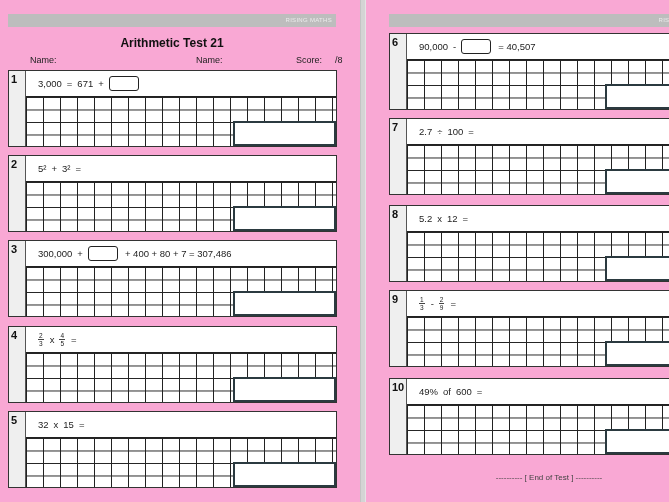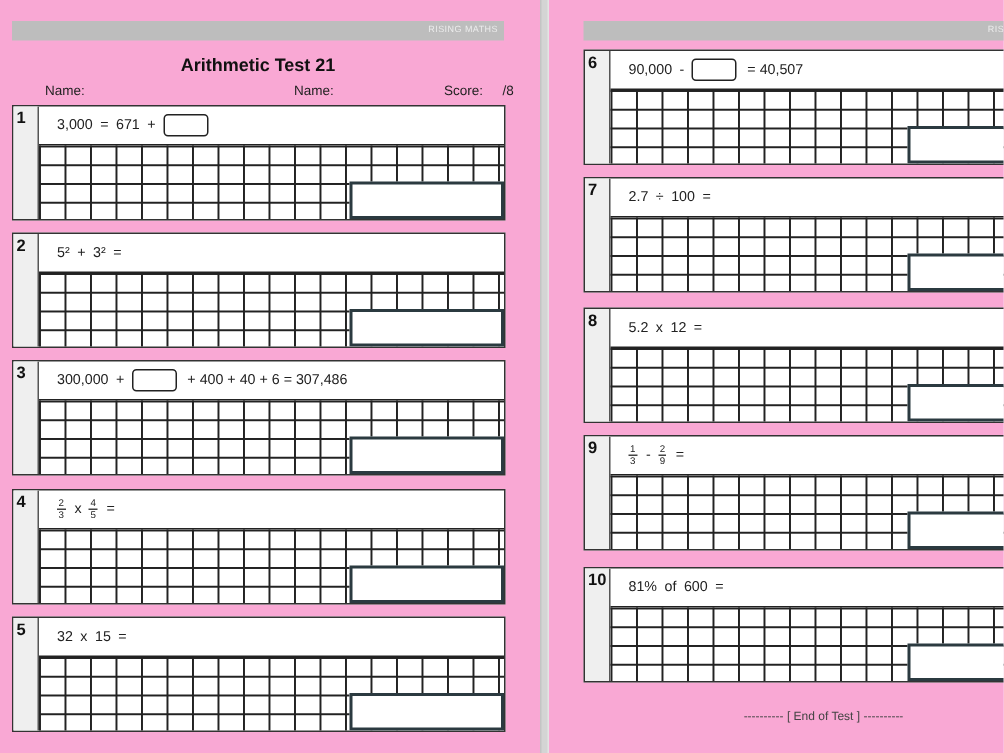--- a/index.html
+++ b/index.html
@@ -60,21 +60,21 @@
         </div>
         <div class="grid"></div>
         <div class="answer-box"></div>
       </div>
       <div class="question" style="left: 8px; top: 240px; width: 329px; height: 77px;">
         <div class="q-num">3</div>
         <div class="q-prompt">
           <span class="tok">300,000</span>
           <span class="tok">+</span>
           <span class="answer-box-inline"></span>
-          <span class="tok">+ 400 + 40 + 6 = 307,486</span>
+          <span class="tok">+ 400 + 80 + 7 = 307,486</span>
         </div>
         <div class="grid"></div>
         <div class="answer-box"></div>
       </div>
       <div class="question" style="left: 8px; top: 326px; width: 329px; height: 77px;">
         <div class="q-num">4</div>
         <div class="q-prompt">
           <span class="frac">
             <span class="num">2</span>
             <span class="den">3</span>
@@ -154,21 +154,21 @@
             <span class="den">9</span>
           </span>
           <span class="tok">=</span>
         </div>
         <div class="grid"></div>
         <div class="answer-box"></div>
       </div>
       <div class="question" style="left: 23px; top: 378px; width: 320px; height: 77px;">
         <div class="q-num">10</div>
         <div class="q-prompt">
-          <span class="tok">81%</span>
+          <span class="tok">49%</span>
           <span class="tok">of</span>
           <span class="tok">600</span>
           <span class="tok">=</span>
         </div>
         <div class="grid"></div>
         <div class="answer-box"></div>
       </div>
     </div>
   <div class="end-test">---------- [ End of Test ] ----------</div>
 </div>

